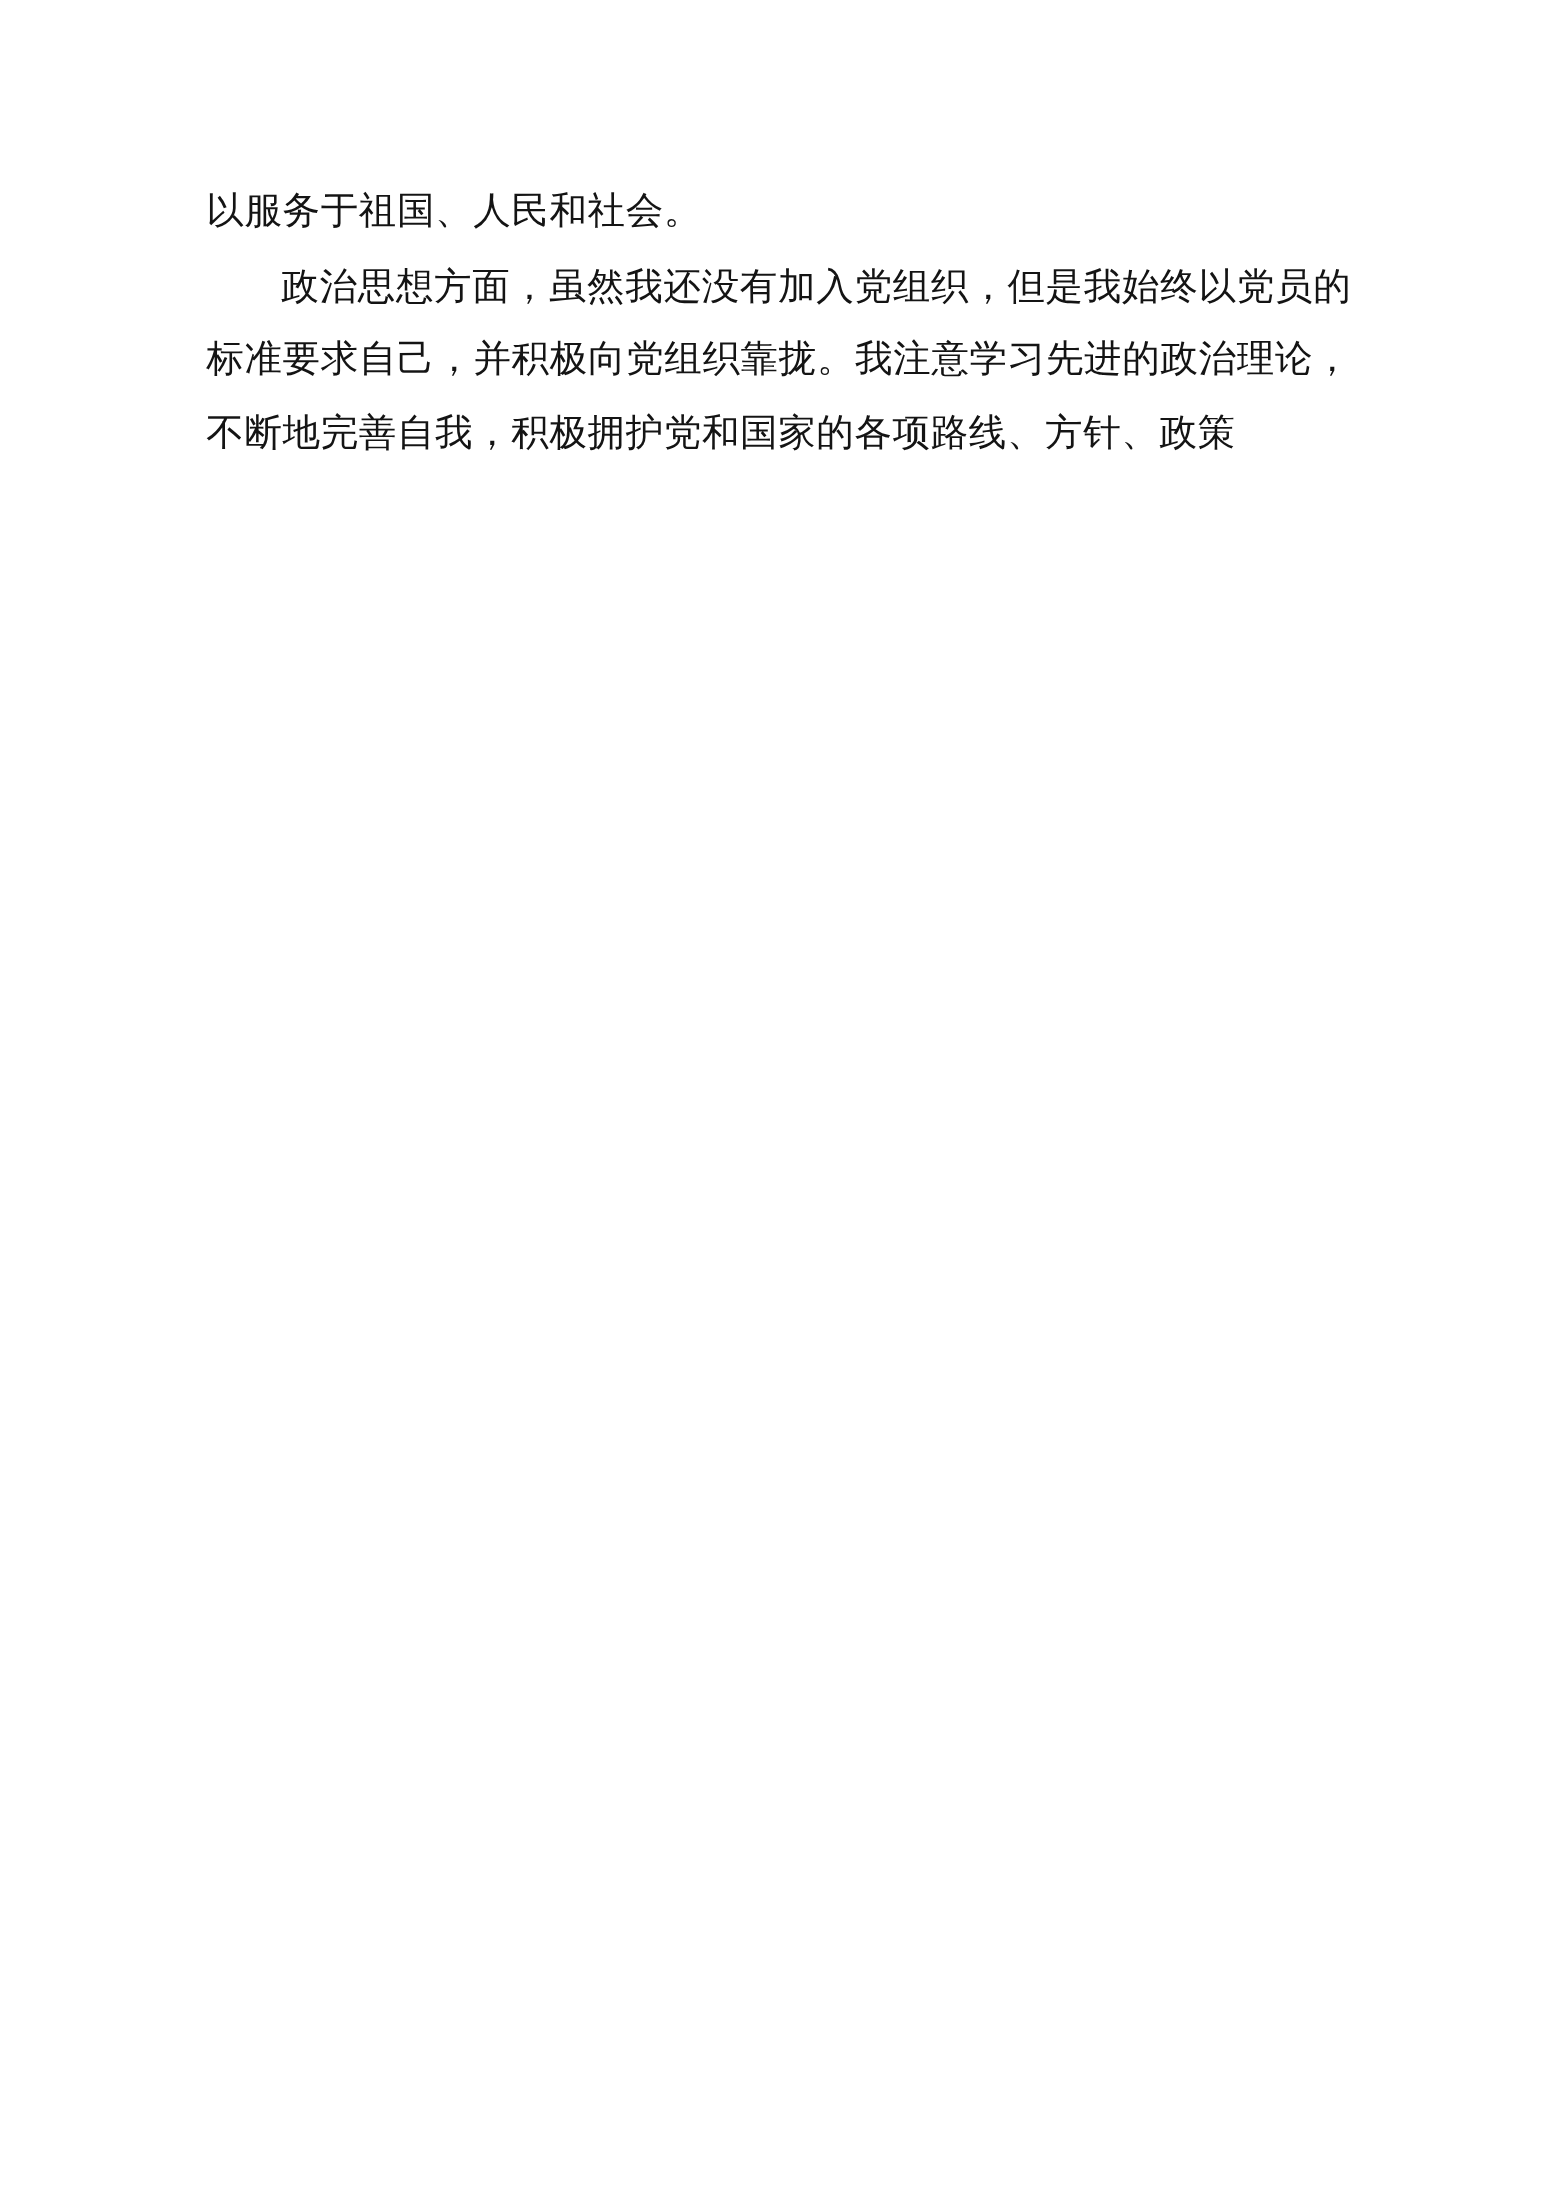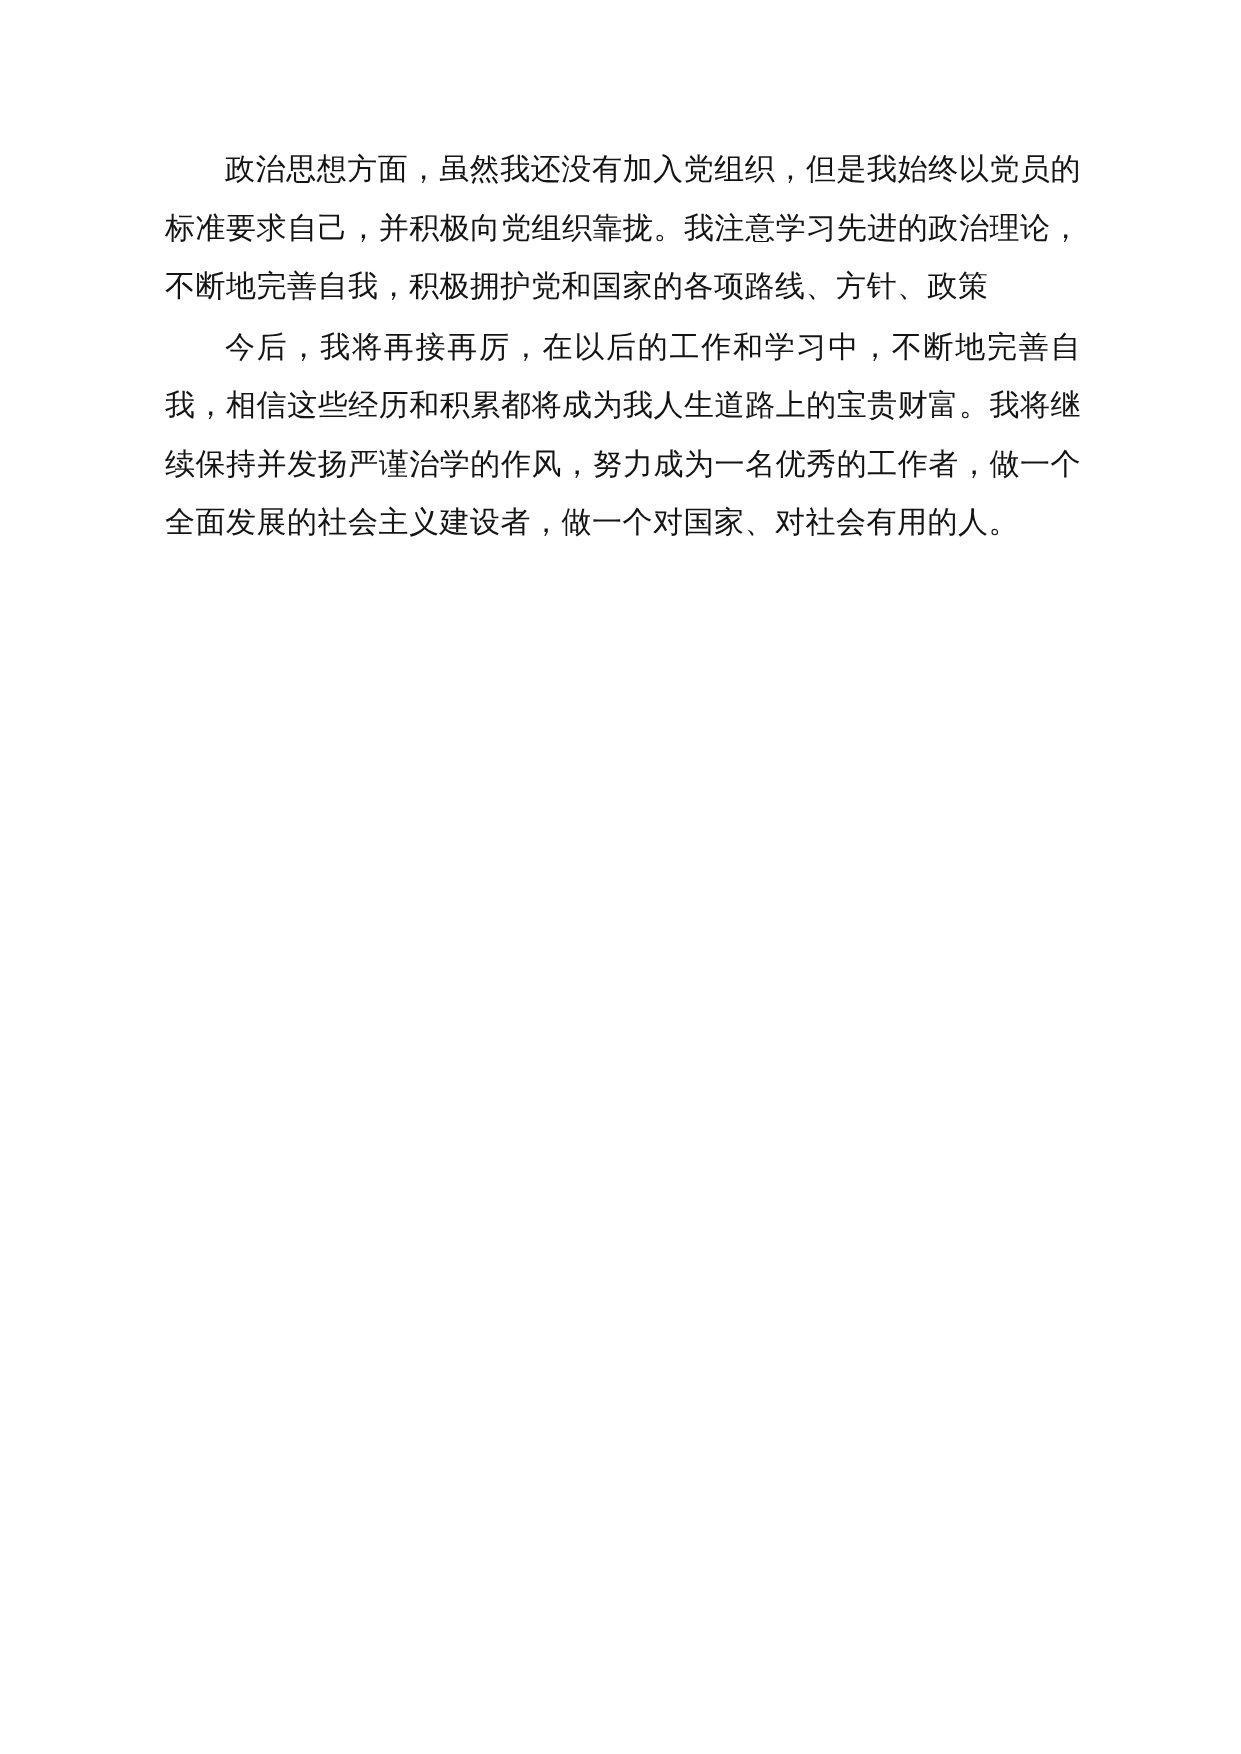--- a/index.html
+++ b/index.html
@@ -34,16 +34,16 @@
   }
   .para.indent {
     text-indent: 2em;
   }
 </style>
 </head>
 <body>
 
 <div class="page">
   <div class="doc-body">
+    <p class="para">以服务于祖国、人民和社会。</p>
     <p class="para indent">政治思想方面，虽然我还没有加入党组织，但是我始终以党员的标准要求自己，并积极向党组织靠拢。我注意学习先进的政治理论，不断地完善自我，积极拥护党和国家的各项路线、方针、政策</p>
-    <p class="para indent">今后，我将再接再厉，在以后的工作和学习中，不断地完善自我，相信这些经历和积累都将成为我人生道路上的宝贵财富。我将继续保持并发扬严谨治学的作风，努力成为一名优秀的工作者，做一个全面发展的社会主义建设者，做一个对国家、对社会有用的人。</p>
   </div>
 </div>
 
 </body></html>

